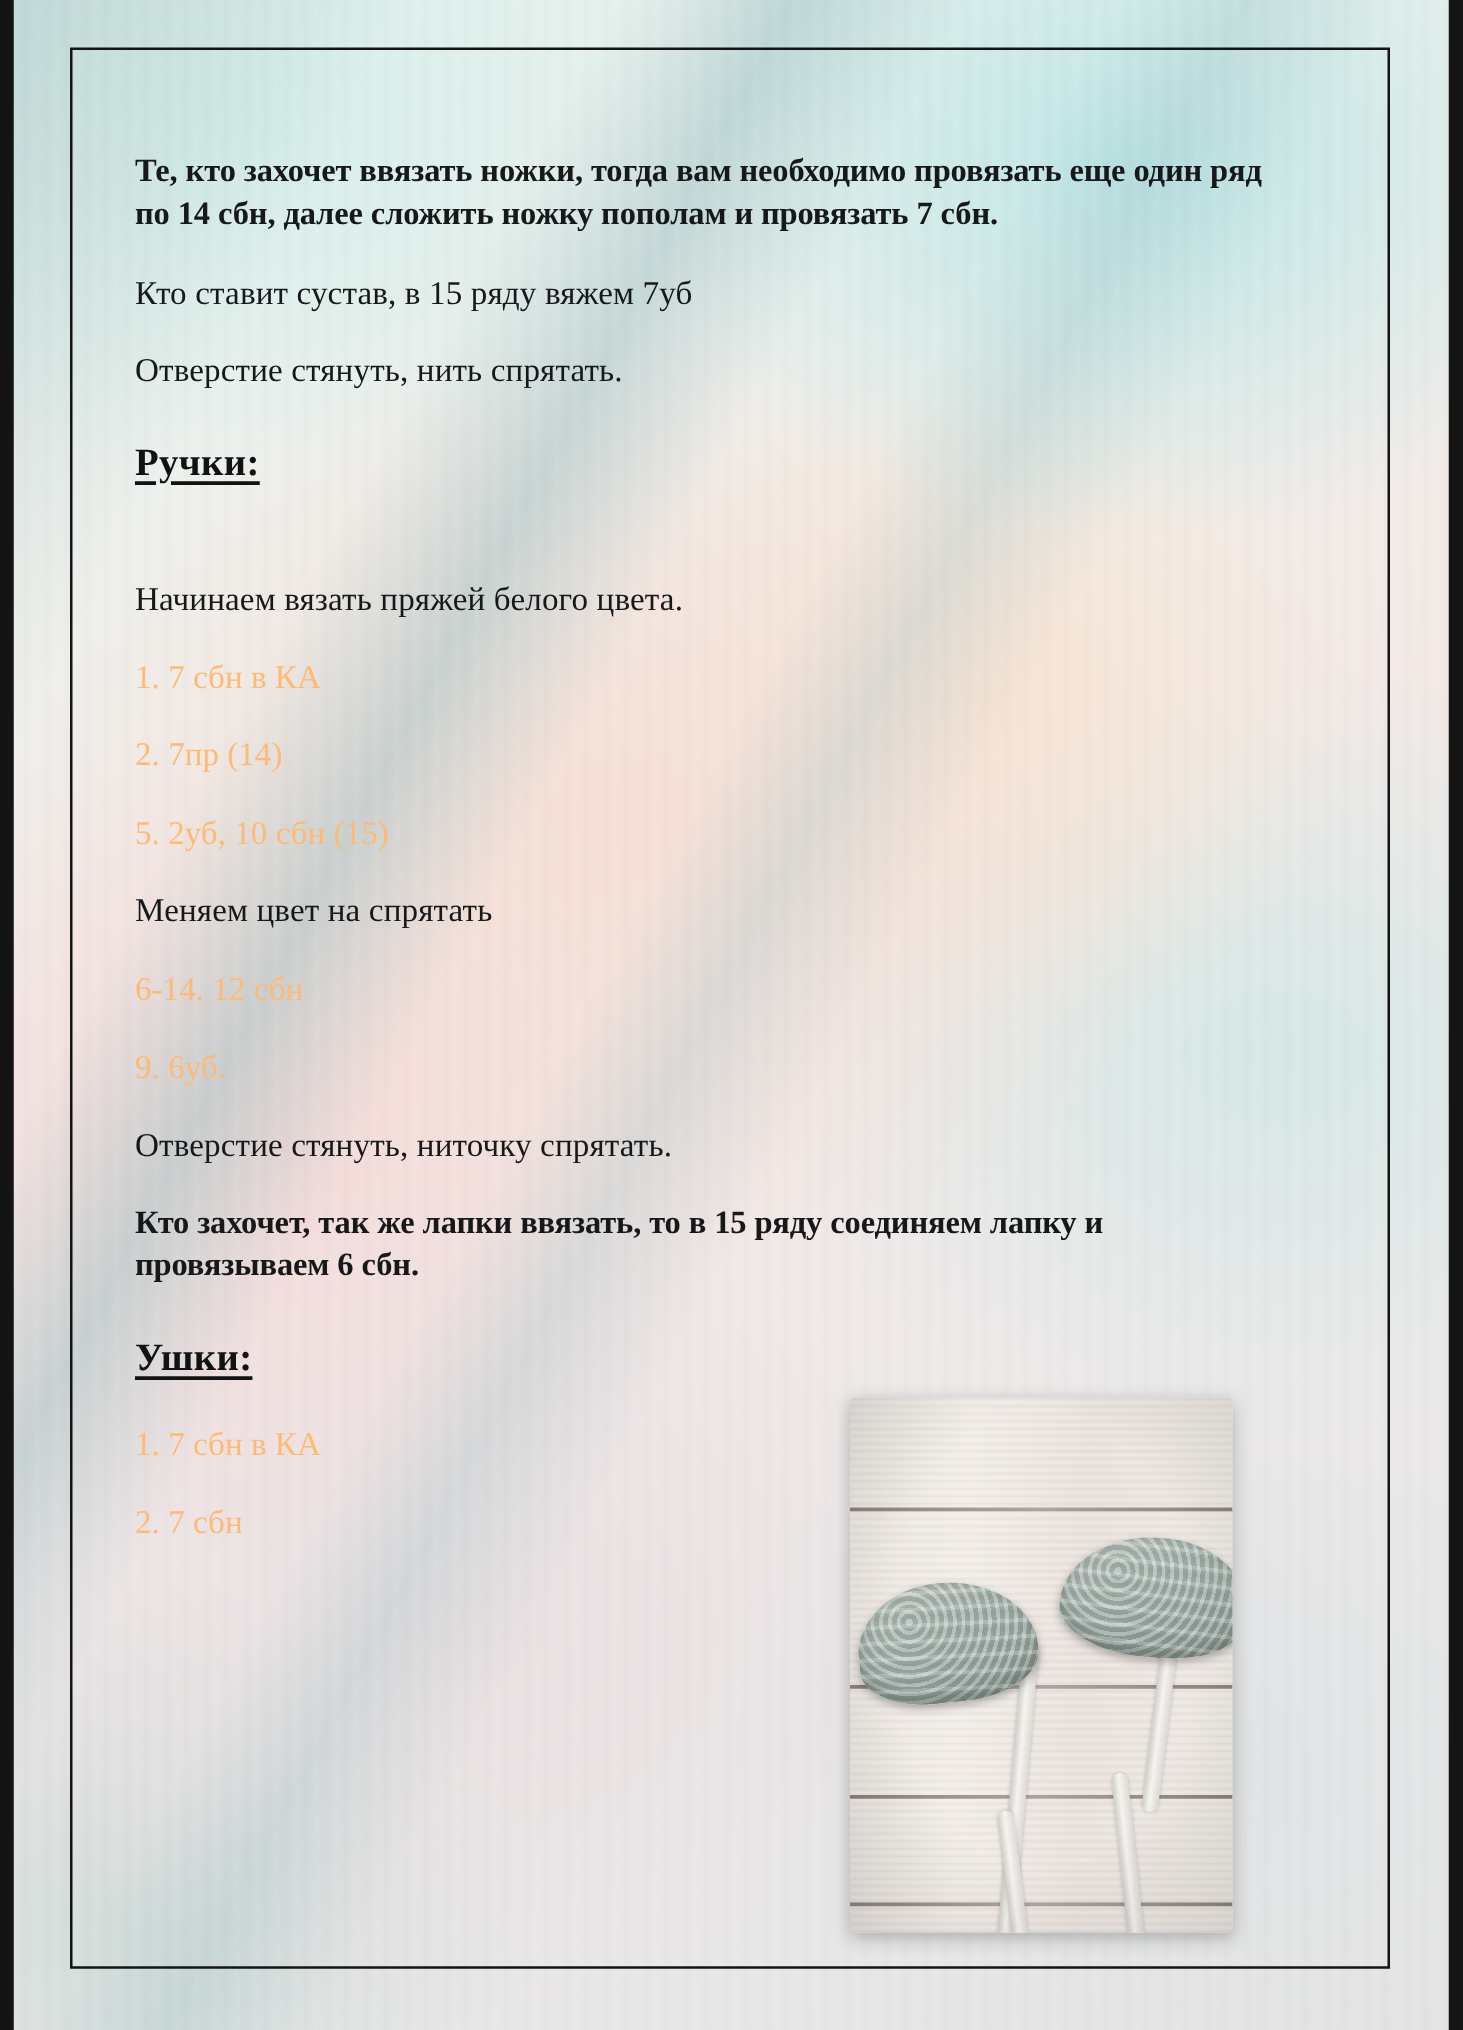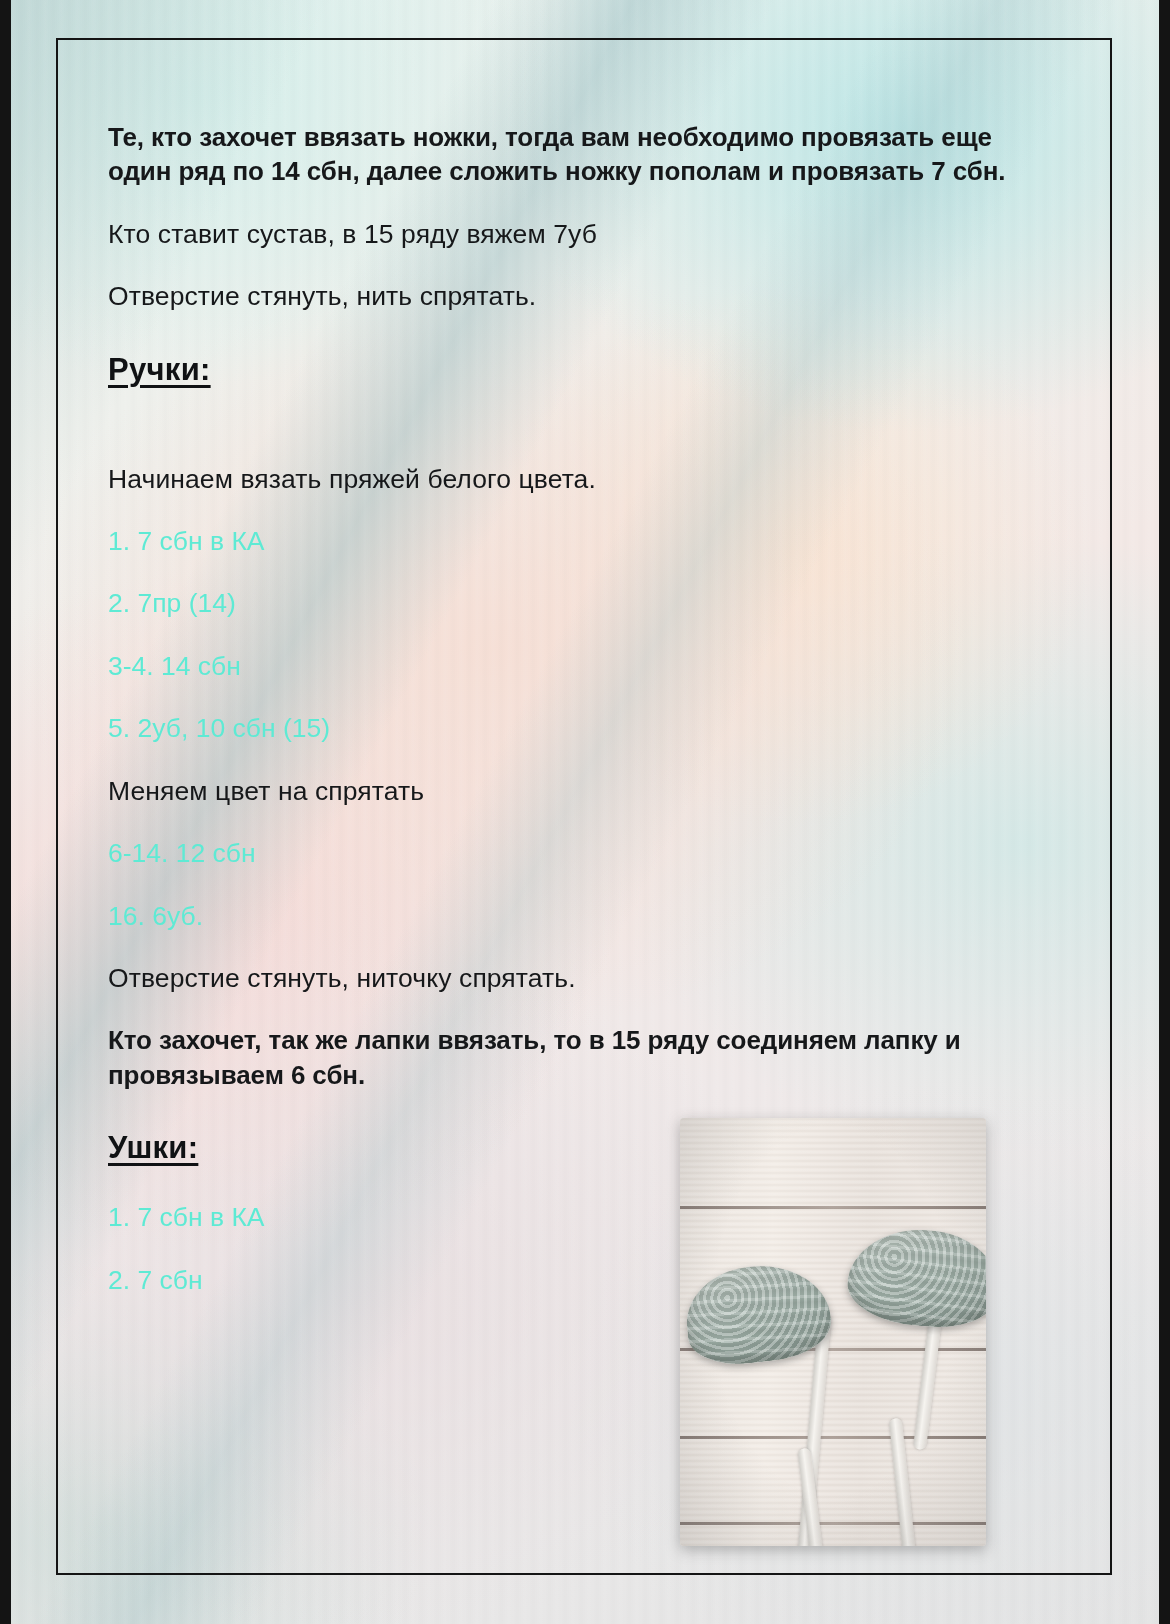--- a/index.html
+++ b/index.html
@@ -8,21 +8,21 @@
     padding: 0;
     background: #1b1b1b;
   }
 
   .screen {
     position: relative;
     width: 1170px;
     height: 1624px;
     overflow: hidden;
     background: #141414;
-    font-family: Liberation Sans, sans-serif;
+    font-family: Liberation Serif, serif;
   }
 
   
   .backdrop {
     position: absolute;
     left: 10px;
     top: 0;
     width: 1150px;
     height: 1624px;
     background:
@@ -115,21 +115,21 @@
   .gap-small { height: 34px; }
 
   ol.row-list {
     margin: 0;
     padding: 0;
     list-style: none;
   }
   ol.row-list li {
     font-size: 26.5px;
     line-height: 1.30;
-    color: #5eead4;
+    color: #fdba74;
     margin: 0 0 28px 0;
   }
 
   
   .photo {
     position: absolute;
     left: 680px;
     top: 1118px;
     width: 306px;
     height: 428px;
@@ -269,29 +269,28 @@
 
     <h2 class="section-heading">Ручки:</h2>
 
     <div class="gap-after-heading"></div>
 
     <p class="para">Начинаем вязать пряжей белого цвета.</p>
 
     <ol class="row-list">
       <li>1. 7 сбн в КА</li>
       <li>2. 7пр (14)</li>
-      <li>3-4. 14 сбн</li>
       <li>5. 2уб, 10 сбн (15)</li>
     </ol>
 
     <p class="para">Меняем цвет на спрятать</p>
 
     <ol class="row-list">
       <li>6-14. 12 сбн</li>
-      <li>16. 6уб.</li>
+      <li>9. 6уб.</li>
     </ol>
 
     <p class="para">Отверстие стянуть, ниточку спрятать.</p>
 
     <p class="para bold">Кто захочет, так же лапки ввязать, то в 15 ряду соединяем лапку и провязываем 6 сбн.</p>
 
     <h2 class="section-heading">Ушки:</h2>
 
     <div class="gap-small"></div>
 

